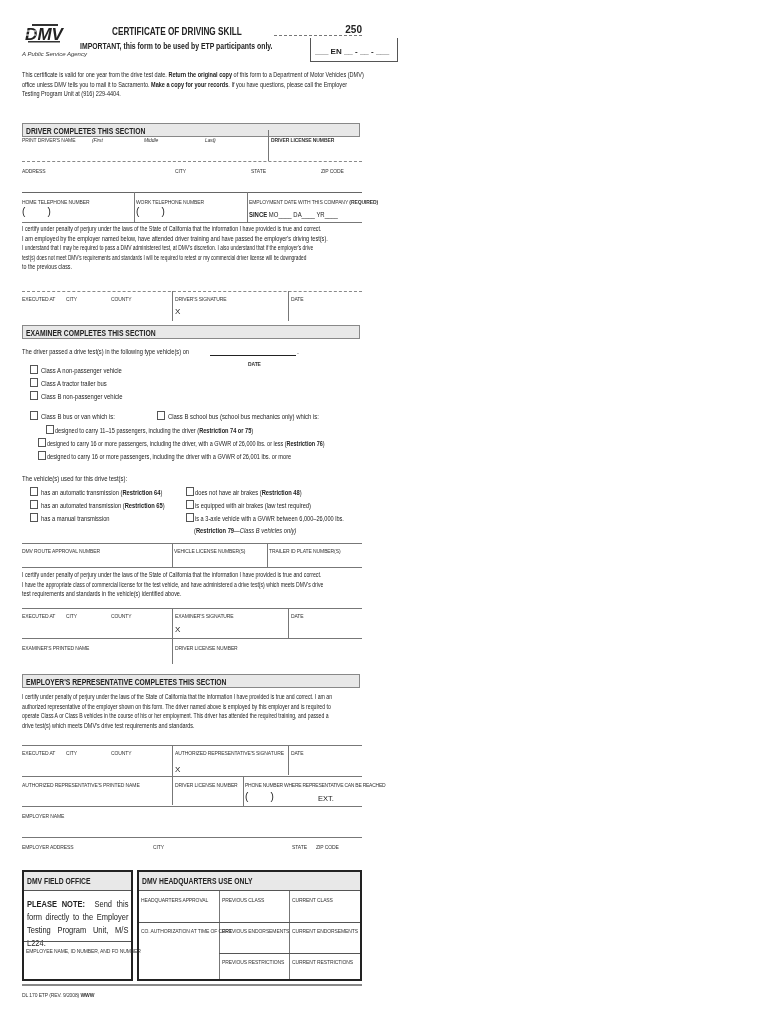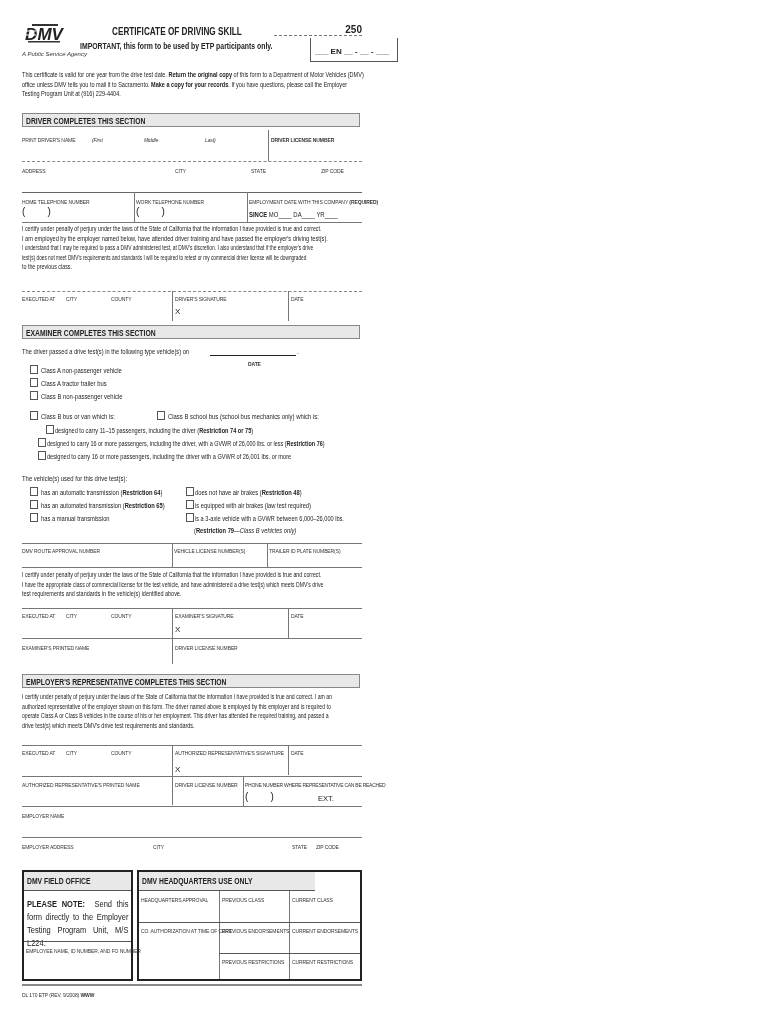--- a/index.html
+++ b/index.html
@@ -48,21 +48,21 @@
 <div class="abs txt" style="left:22px;top:70px;width:340px;">
   <div class="cond" style="transform:scaleX(0.77);">
     <span>This certificate is valid for one year from the drive test date. </span><b>Return the original copy</b><span> of this form to a Department of Motor Vehicles (DMV)</span>
   </div><br>
   <div class="cond" style="transform:scaleX(0.77);">
     <span>office unless DMV tells you to mail it to Sacramento. </span><b>Make a copy for your records</b><span>. If you have questions, please call the Employer</span>
   </div><br>
   <div class="cond" style="transform:scaleX(0.77);">Testing Program Unit at (916) 229-4404.</div>
 </div>
 
-<div class="section-head" style="left:22px;top:113px;">
+<div class="section-head" style="left:22px;top:123px;">
   <span class="cond" style="transform:scaleX(0.8);">DRIVER COMPLETES THIS SECTION</span>
 </div>
 
 <div class="abs" style="left:22px;top:130px;width:340px;height:100px;">
   <div class="abs tiny" style="left:0;top:7px;">PRINT DRIVER'S NAME</div>
   <div class="abs tiny" style="left:70px;top:7px;font-style:italic;">(First</div>
   <div class="abs tiny" style="left:122px;top:7px;font-style:italic;">Middle</div>
   <div class="abs tiny" style="left:183px;top:7px;font-style:italic;">Last)</div>
   <div class="abs" style="left:0;top:0;width:246px;height:31px;"></div>
   <div class="vline" style="left:246px;top:0;height:31px;"></div>
@@ -265,21 +265,21 @@
   </div>
   <div class="abs" style="left:3px;top:25px;width:130px;font-size:9.6px;line-height:13px;transform:scaleX(0.78);transform-origin:left top;text-align:justify;">
     <b>PLEASE NOTE:</b>&nbsp; <span>Send this form directly to the Employer Testing Program Unit, M/S L224.</span>
   </div>
   <div class="abs" style="left:0;top:69px;width:107px;border-top:1px solid #555;"></div>
   <div class="abs tiny" style="left:2px;top:76px;">EMPLOYEE NAME, ID NUMBER, AND FO NUMBER</div>
   <div class="abs" style="left:0;top:70px;width:107px;height:37px;"></div>
 </div>
 
 <div class="abs" style="left:137px;top:870px;width:225px;height:111px;border:2px solid #222;box-sizing:border-box;">
-  <div class="abs" style="left:0;top:0;width:176px;height:19px;border-bottom:1px solid #555;background:#e8e8e8;font-weight:bold;font-size:8.5px;line-height:19px;padding-left:3px;box-sizing:border-box;">
+  <div class="abs" style="left:0;top:0;width:221px;height:19px;border-bottom:1px solid #555;background:#e8e8e8;font-weight:bold;font-size:8.5px;line-height:19px;padding-left:3px;box-sizing:border-box;">
     <span class="cond" style="transform:scaleX(0.8);">DMV HEADQUARTERS USE ONLY</span>
   </div>
   <div class="vline" style="left:80px;top:19px;height:88px;"></div>
   <div class="vline" style="left:150px;top:19px;height:88px;"></div>
   <div class="abs" style="left:0;top:50px;width:221px;border-top:1px solid #555;"></div>
   <div class="abs" style="left:80px;top:81px;width:141px;border-top:1px solid #555;"></div>
 
   <div class="abs tiny" style="left:2px;top:25px;">HEADQUARTERS APPROVAL</div>
   <div class="abs tiny" style="left:83px;top:25px;">PREVIOUS CLASS</div>
   <div class="abs tiny" style="left:153px;top:25px;">CURRENT CLASS</div>

